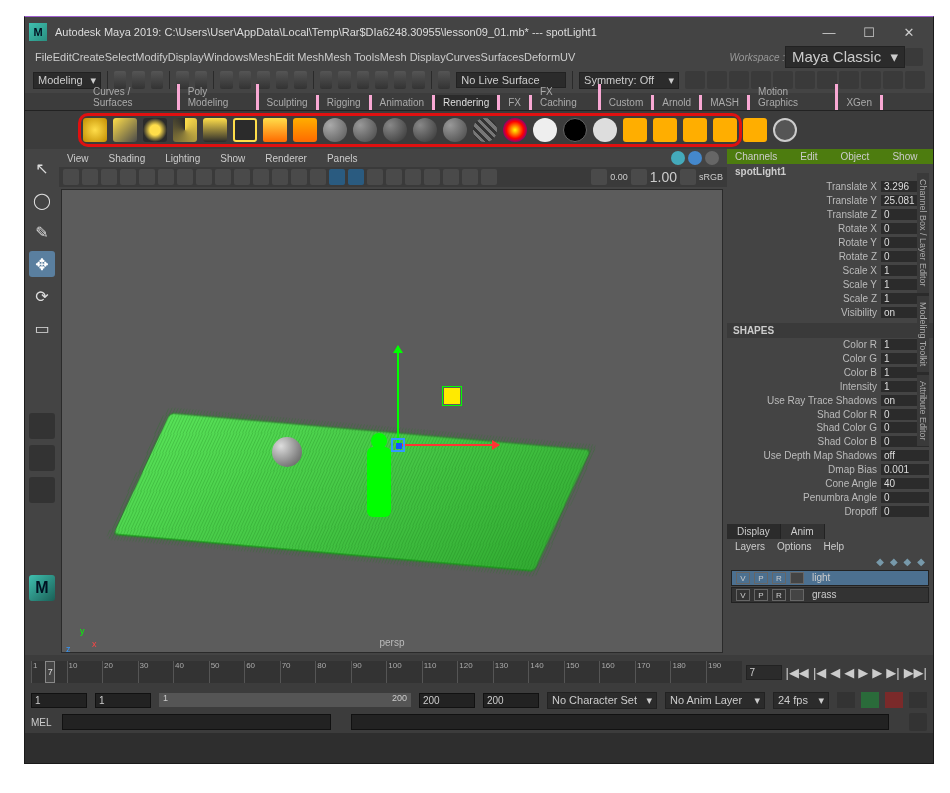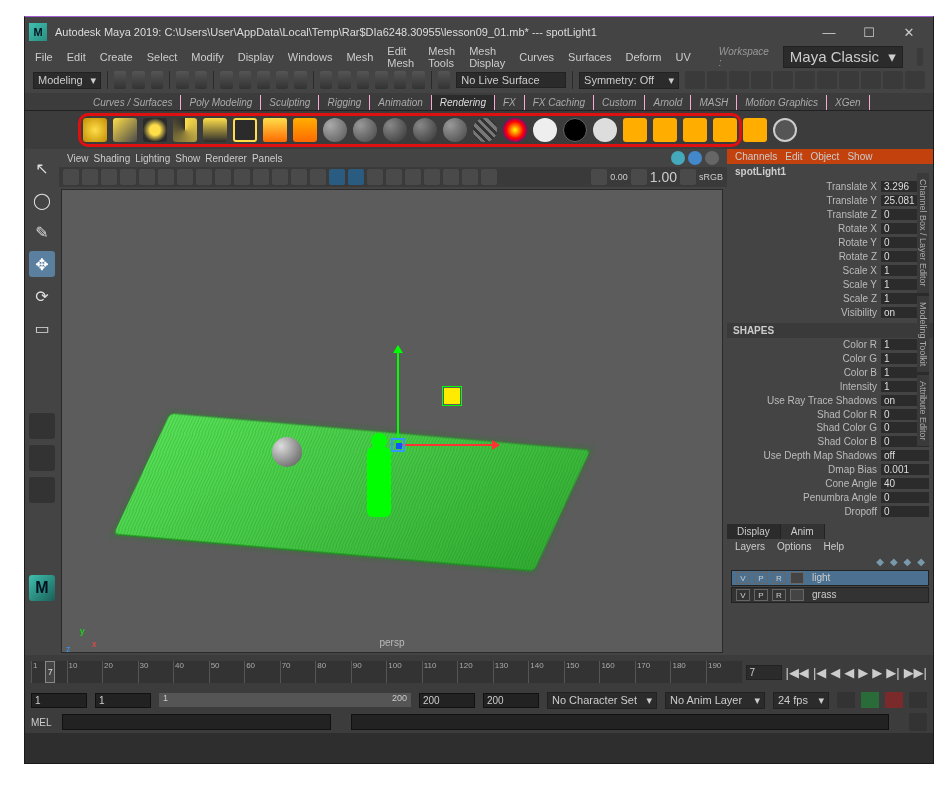--- a/index.html
+++ b/index.html
@@ -3,45 +3,45 @@
 <meta charset="utf-8">
 <style>
 * { box-sizing: border-box; margin: 0; padding: 0; font-family: "Segoe UI", Arial, sans-serif; }
 body { background: #fff; width: 950px; height: 793px; position: relative; }
 .outer-frame { position: absolute; left: 24px; top: 16px; width: 910px; height: 748px; background: #2e2e2e; border: 1px solid #1a1a1a; border-top: 1px solid #a060d0; }
 .titlebar { height: 30px; background: #444; display: flex; align-items: center; padding: 0 4px; color: #ddd; font-size: 11px; }
 .app-icon { width: 18px; height: 18px; background: linear-gradient(135deg,#3fc0b0,#2a8f80); margin-right: 8px; display:flex;align-items:center;justify-content:center;font-weight:bold;color:#012;}
 .title-text { flex: 1; white-space: nowrap; overflow: hidden; }
 .win-btns { display: flex; }
 .win-btn { width: 40px; height: 30px; display: flex; align-items: center; justify-content: center; color: #ccc; font-size: 13px; }
-.menubar { height: 20px; display: flex; align-items: center; gap: 14px; padding: 0 10px; color: #ccc; font-size: 11px; background:#444;}
+.menubar { height: 20px; display: flex; align-items: center; padding: 0 10px; color: #ccc; font-size: 11px; background:#444;}
 .menubar .spacer { flex:1; }
 .workspace-lbl{font-style:italic;font-size:10px;color:#999;}
 .workspace-box { background: #2b2b2b; padding: 1px 6px; border:1px solid #222; min-width:120px; display:flex; justify-content:space-between; font-size:15px;}
 .sub-toolbar { height: 26px; display:flex; align-items:center; gap:6px; padding: 0 8px; background:#444;}
 .dropdown{background:#2b2b2b;border:1px solid #222;color:#ccc;font-size:11px;padding:1px 4px;min-width:68px;display:flex;justify-content:space-between;align-items:center;}
 .sep{width:1px;height:18px;background:#2a2a2a;}
 .ico{width:18px;height:18px;border-radius:2px;display:inline-block;background:#333;}
 .ico.light{background:linear-gradient(#555,#333);}
 .sub-toolbar .right-icons{margin-left:auto;display:flex;gap:2px;}
 .right-icons .ico{width:20px;height:18px;background:#3a3a3a;}
 .shelf-tabs{height:18px;display:flex;align-items:flex-end;gap:0;padding:0 50px 0 60px;background:#3c3c3c;font-size:10px;color:#aaa;border-bottom:1px solid #222;}
-.shelf-tab{padding:2px 8px 2px 8px;border-right:1px solid #f9a8d4;font-style:italic;}
+.shelf-tab{padding:2px 8px 2px 8px;border-right:3px solid #f9a8d4;}
 .shelf-tab.active{background:#2b2b2b;color:#ddd;}
 .shelf-row{height:38px;background:#3c3c3c;display:flex;align-items:center;padding:0 8px;position:relative;}
 .shelf-buttons{display:flex;gap:6px;align-items:center;margin-left:50px;}
 .shelf-ico{width:24px;height:24px;border-radius:3px;}
 .highlight-box{position:absolute;left:53px;top:2px;width:664px;height:34px;border:3px solid #e01010;border-radius:10px;pointer-events:none;}
 .main-area{display:flex;height:506px;background:#444;}
 .left-tools{width:34px;background:#444;display:flex;flex-direction:column;gap:6px;align-items:center;padding-top:6px;}
 .tool{width:26px;height:26px;border-radius:3px;display:flex;align-items:center;justify-content:center;}
 .tool.active{background:#5a7f9f;}
 .left-tools .gap{height:60px;}
 .viewport-wrap{flex:1;display:flex;flex-direction:column;background:#444;}
-.panel-menubar{height:18px;display:flex;gap:5px;align-items:center;padding:0 8px;color:#ccc;font-size:10px;}
+.panel-menubar{height:18px;display:flex;gap:20px;align-items:center;padding:0 8px;color:#ccc;font-size:10px;}
 .panel-toolbar{height:20px;display:flex;gap:3px;align-items:center;padding:0 4px;background:#3a3a3a;}
 .panel-toolbar .pico{width:16px;height:16px;background:#4a4a4a;border-radius:2px;}
 .viewport{flex:1;background:#5c5c5c;position:relative;border:1px solid #2a2a2a;margin:2px 4px 2px 2px;overflow:hidden;}
 .grass{position:absolute;left:80px;bottom:100px;width:420px;height:120px;background:linear-gradient(135deg,#5cd95c,#3aa83a);transform:skew(-25deg,5deg) rotateX(2deg);filter:blur(0.5px) contrast(1.1);border-radius:4px;box-shadow:0 0 2px #0a0;}
 .grass::after{content:"";position:absolute;inset:-6px;background:repeating-linear-gradient(87deg,rgba(30,120,30,0.25) 0 1px,transparent 1px 3px);border-radius:6px;}
 .figure{position:absolute;left:305px;bottom:135px;width:24px;height:70px;background:#0f0;border-radius:6px;}
 .figure::before{content:"";position:absolute;top:-14px;left:4px;width:16px;height:16px;background:#0f0;border-radius:50%;}
 .sphere3d{position:absolute;left:210px;bottom:185px;width:30px;height:30px;border-radius:50%;background:radial-gradient(circle at 30% 30%,#ddd,#888 60%,#555 100%);}
 .axisY{position:absolute;left:335px;top:156px;width:2px;height:100px;background:#0f0;}
 .axisY::before{content:"";position:absolute;top:-6px;left:-4px;border:5px solid transparent;border-bottom:8px solid #0f0;}
@@ -50,21 +50,21 @@
 .handle{position:absolute;left:329px;top:248px;width:14px;height:14px;border:2px solid #39f;background:transparent;}
 .handle::after{content:"";position:absolute;width:6px;height:6px;background:#15f;left:3px;top:3px;}
 .lightbox{position:absolute;left:382px;top:198px;width:16px;height:16px;background:#ffea00;}
 .lightbox-border{position:absolute;left:380px;top:196px;width:20px;height:20px;border:1px solid #0f0;}
 .persp-lbl{position:absolute;left:50%;bottom:4px;transform:translateX(-50%);color:#bbb;font-size:10px;}
 .mini-axis{position:absolute;left:8px;bottom:8px;font-size:9px;}
 .mini-axis .y{color:#0f0;position:absolute;left:10px;top:-18px;}
 .mini-axis .x{color:#f44;position:absolute;left:22px;top:-5px;}
 .mini-axis .z{color:#39f;position:absolute;left:-4px;top:0px;}
 .channel-panel{width:206px;background:#444;display:flex;flex-direction:column;font-size:10px;color:#ccc;}
-.ch-head{display:flex;gap:8px;padding:2px 8px;background:#c2410c;}
+.ch-head{display:flex;gap:23px;padding:2px 8px;background:#4d7c0f;}
 .ch-title{padding:2px 8px;font-weight:bold;}
 .attrs{display:flex;flex-direction:column;}
 .attr-row{display:flex;justify-content:flex-end;gap:4px;padding:0 4px;height:14px;align-items:center;}
 .attr-lbl{flex:1;text-align:right;color:#bbb;}
 .attr-val{width:48px;background:#2b2b2b;padding:0 3px;text-align:left;color:#ddd;}
 .shapes-hdr{background:#3a3a3a;padding:2px 6px;font-weight:bold;margin-top:4px;}
 .display-tabs{display:flex;gap:0;margin-top:6px;}
 .dtab{padding:2px 10px;background:#333;border-right:1px solid #222;}
 .dtab.active{background:#2b2b2b;}
 .layers-row{display:flex;gap:12px;padding:2px 8px;}

